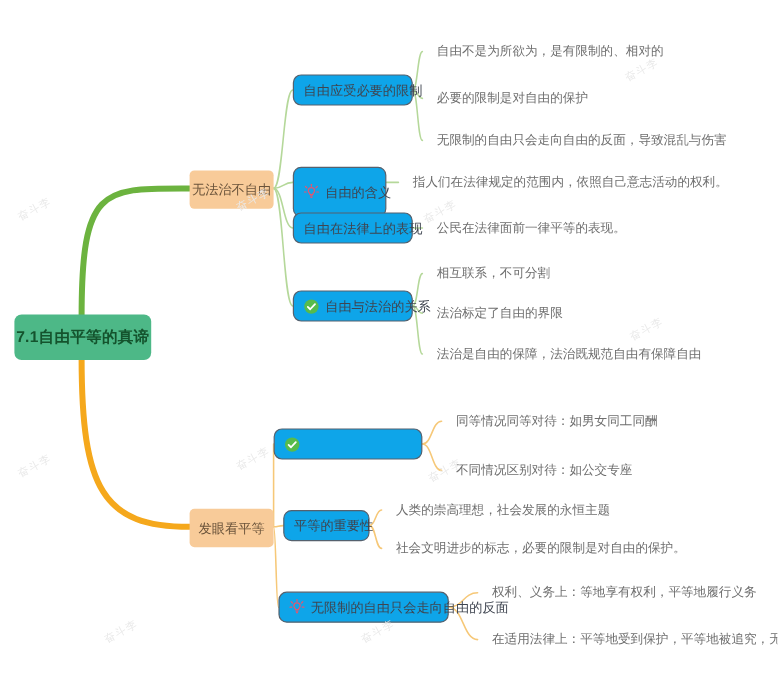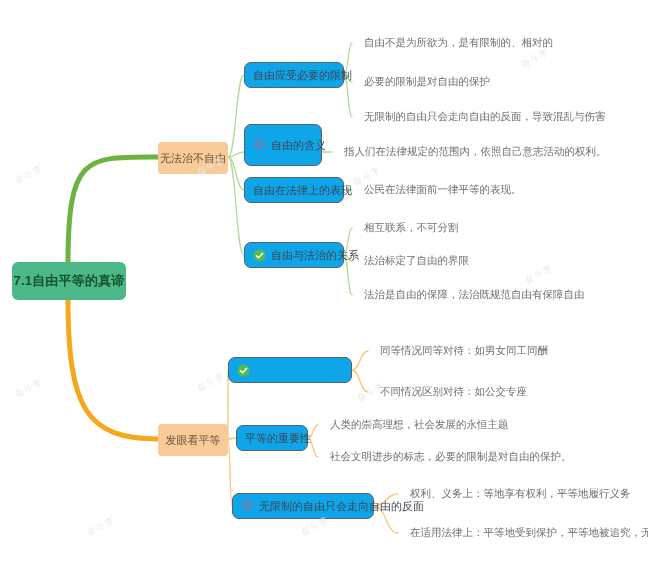--- a/index.html
+++ b/index.html
@@ -138,21 +138,21 @@
       </div>
       <div class="node leaf" style="left: 364px; top: 35px;;color:#6e6e6e">
         <span>自由不是为所欲为，是有限制的、相对的</span>
       </div>
       <div class="node leaf" style="left: 364px; top: 74px;;color:#6e6e6e">
         <span>必要的限制是对自由的保护</span>
       </div>
       <div class="node leaf" style="left: 364px; top: 109px;;color:#6e6e6e">
         <span>无限制的自由只会走向自由的反面，导致混乱与伤害</span>
       </div>
-      <div class="node l2" style="left: 244px; top: 124px; width: 78px; height: 42px;;border-color:#55616e;color:#3f4550">
+      <div class="node l2" style="left: 244px; top: 139px; width: 78px; height: 42px;;border-color:#55616e;color:#3f4550">
         <span class="icon">
           <svg width="13" height="14" viewBox="0 0 13 14">
             <path d="M6.5 3.4c1.5 0 2.6 1.1 2.6 2.5 0 1-.6 1.6-1 2.1-.3.4-.4.7-.4 1.1H5.3c0-.4-.1-.7-.4-1.1-.4-.5-1-1.1-1-2.1 0-1.4 1.1-2.5 2.6-2.5z" fill="none" stroke="#e8546f" stroke-width="1"></path>
             <rect x="5.2" y="9.7" width="2.6" height="1" rx="0.5" fill="#e8546f"></rect>
             <rect x="5.6" y="11.1" width="1.8" height="0.9" rx="0.45" fill="#e8546f"></rect>
             <g stroke="#e8546f" stroke-width="1" stroke-linecap="round">
               <line x1="6.5" y1="0.6" x2="6.5" y2="2.2"></line>
               <line x1="1.6" y1="2.4" x2="2.7" y2="3.5"></line>
               <line x1="11.4" y1="2.4" x2="10.3" y2="3.5"></line>
               <line x1="0.6" y1="7" x2="2.1" y2="7"></line>

